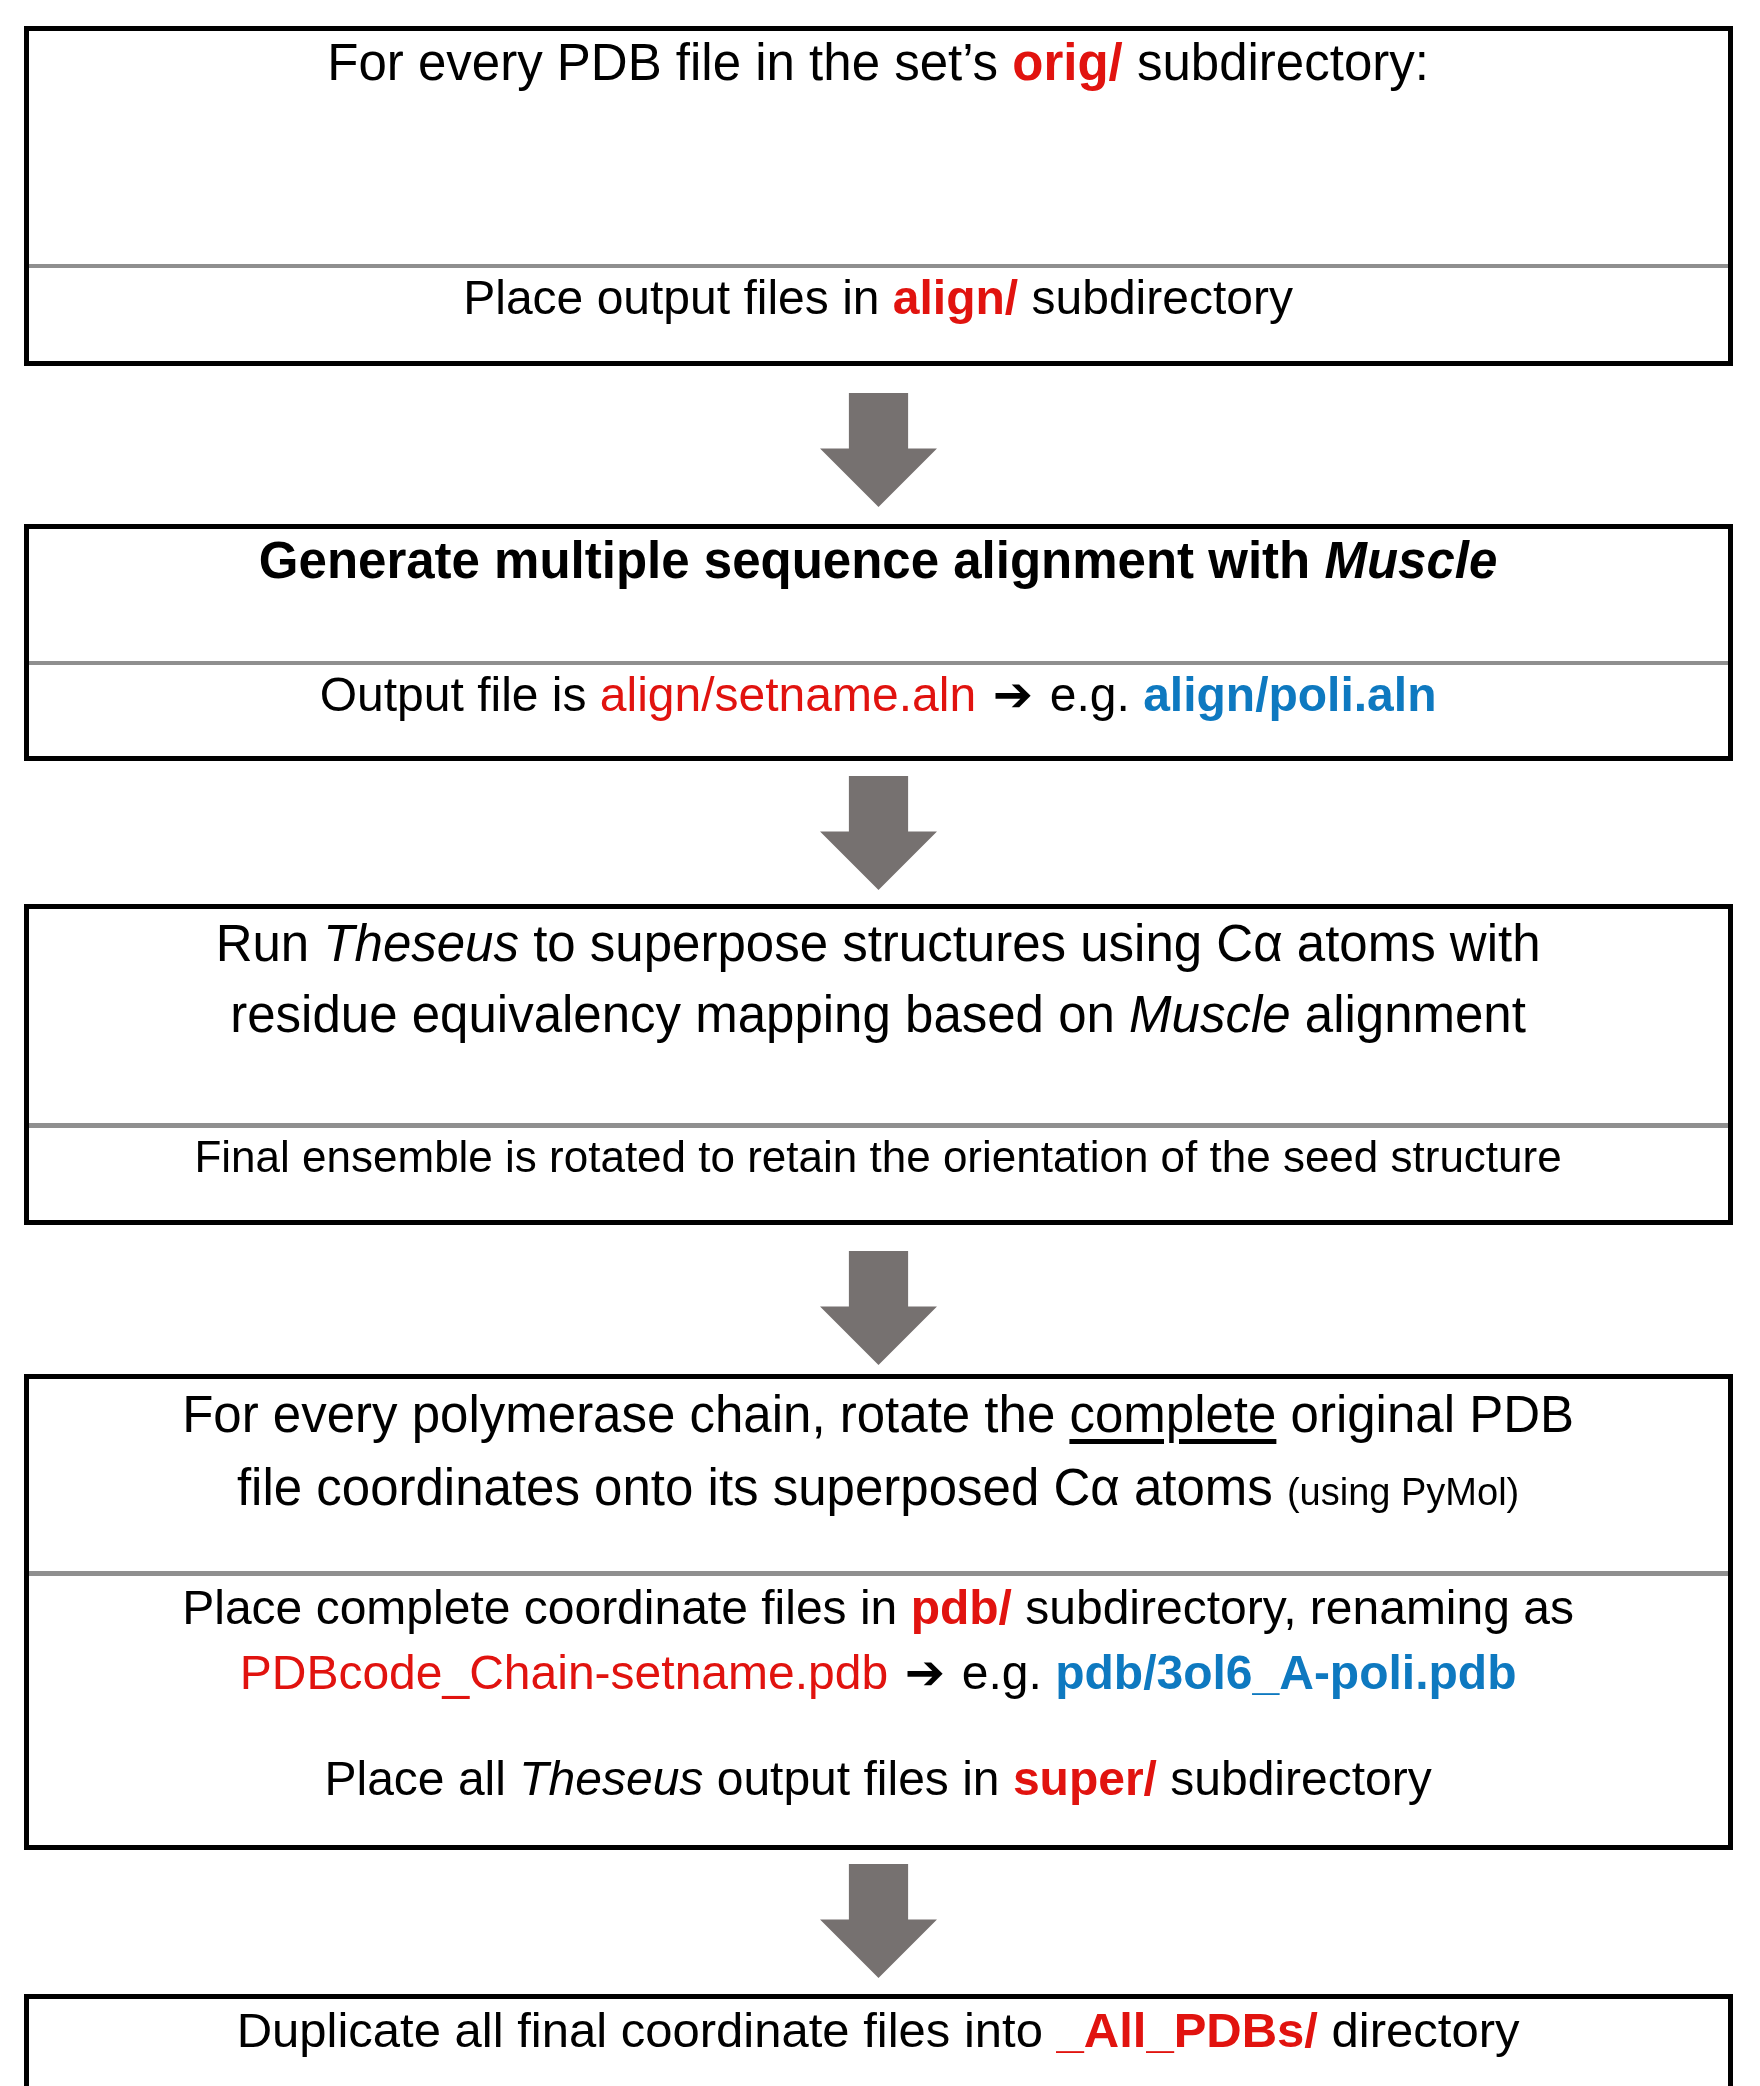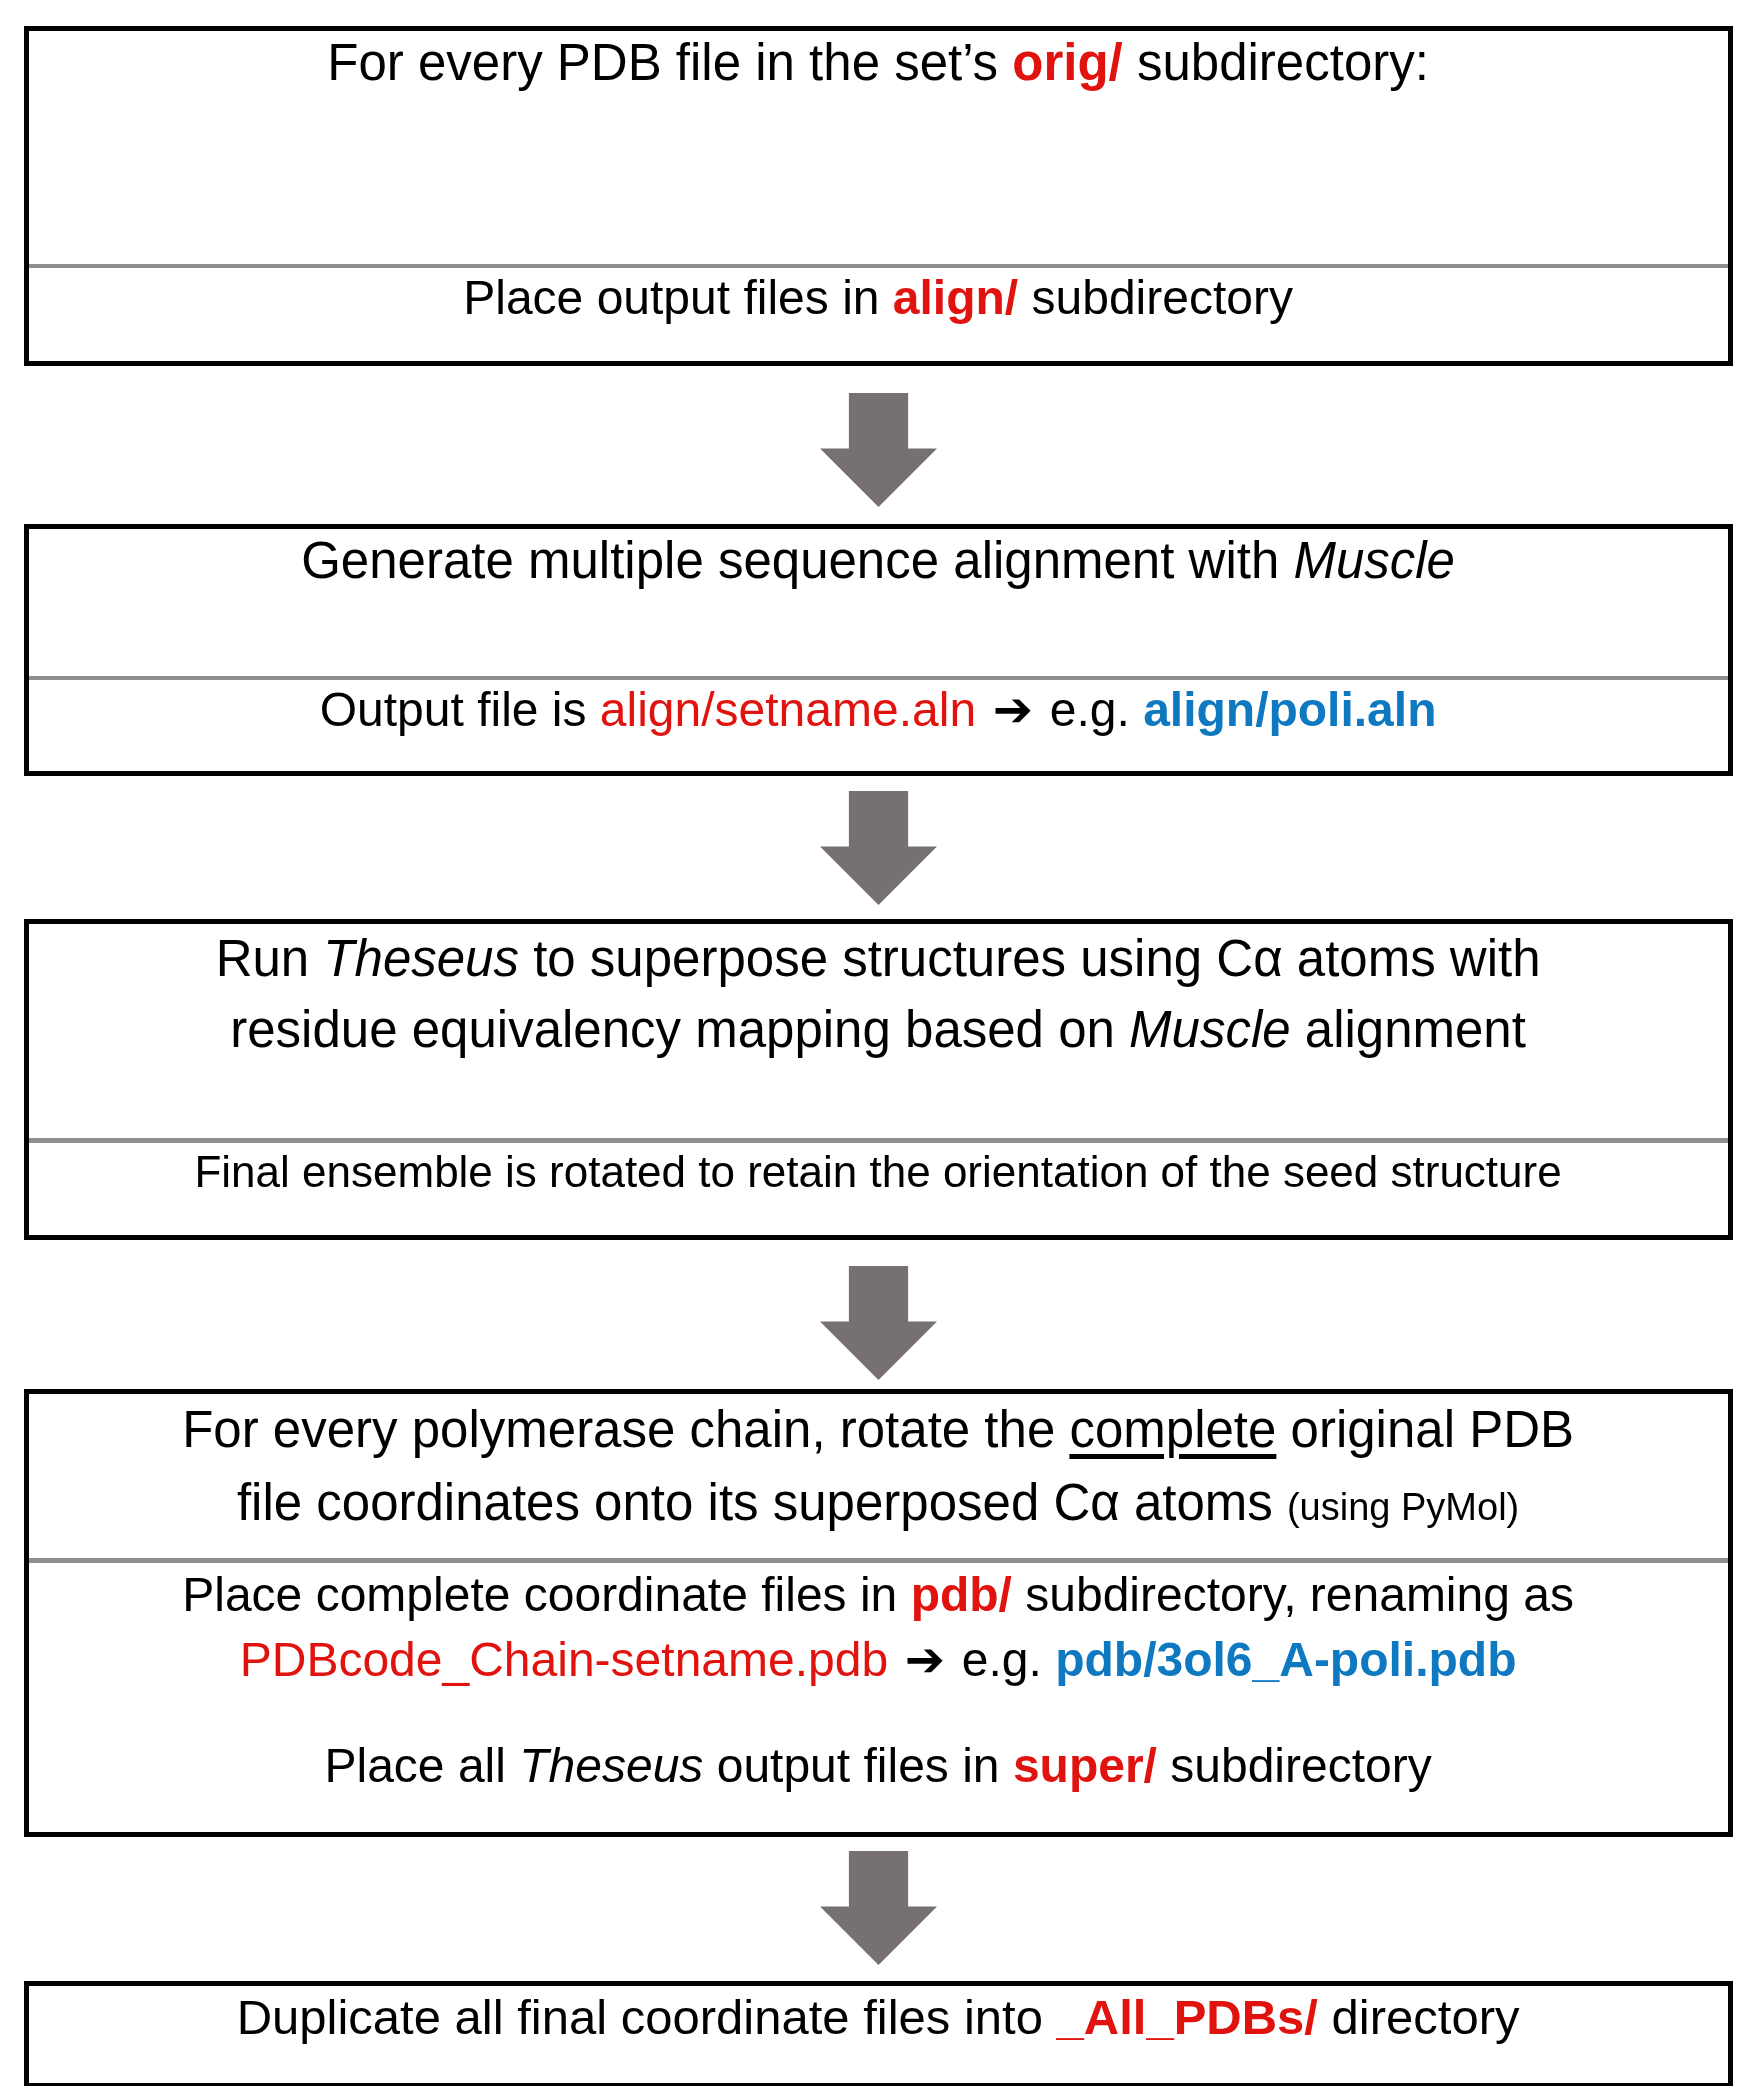--- a/index.html
+++ b/index.html
@@ -53,25 +53,25 @@
   .fs67{font-size:49px;line-height:1.3;}
   .fs65{font-size:48px;line-height:1.24;}
   .fs60{font-size:44px;line-height:1.3;}
   .lh138{line-height:1.38;}
   .lh142{line-height:1.42;}
   .lh135{line-height:1.35;}
   .gap-above{margin-top:41px;}
   
   .b1-main{height:233px;}
   .b1-sub{height:93px;}
-  .b2-main{height:147px;}
+  .b2-main{height:132px;font-weight:bold;}
   .b2-sub{height:91px;}
   .b3-main{height:214px;}
   .b3-sub{height:92px;}
-  .b4-main{height:164px;}
+  .b4-main{height:192px;}
   .b4-sub{height:269px;}
   .b5-main{height:97px;}
   
   .rb{color:var(--red);font-weight:bold;}
   .rd{color:var(--red);margin-top:47px;}
   .bb{color:var(--blue);font-weight:bold;}
   .it{font-style:italic;}
   .und{text-decoration:underline;text-decoration-thickness:5.2px;text-underline-offset:7.4px;}
   .smallp{font-size:38px;}
   .arrowg{font-weight:bold;font-family:"DejaVu Sans",sans-serif;}

